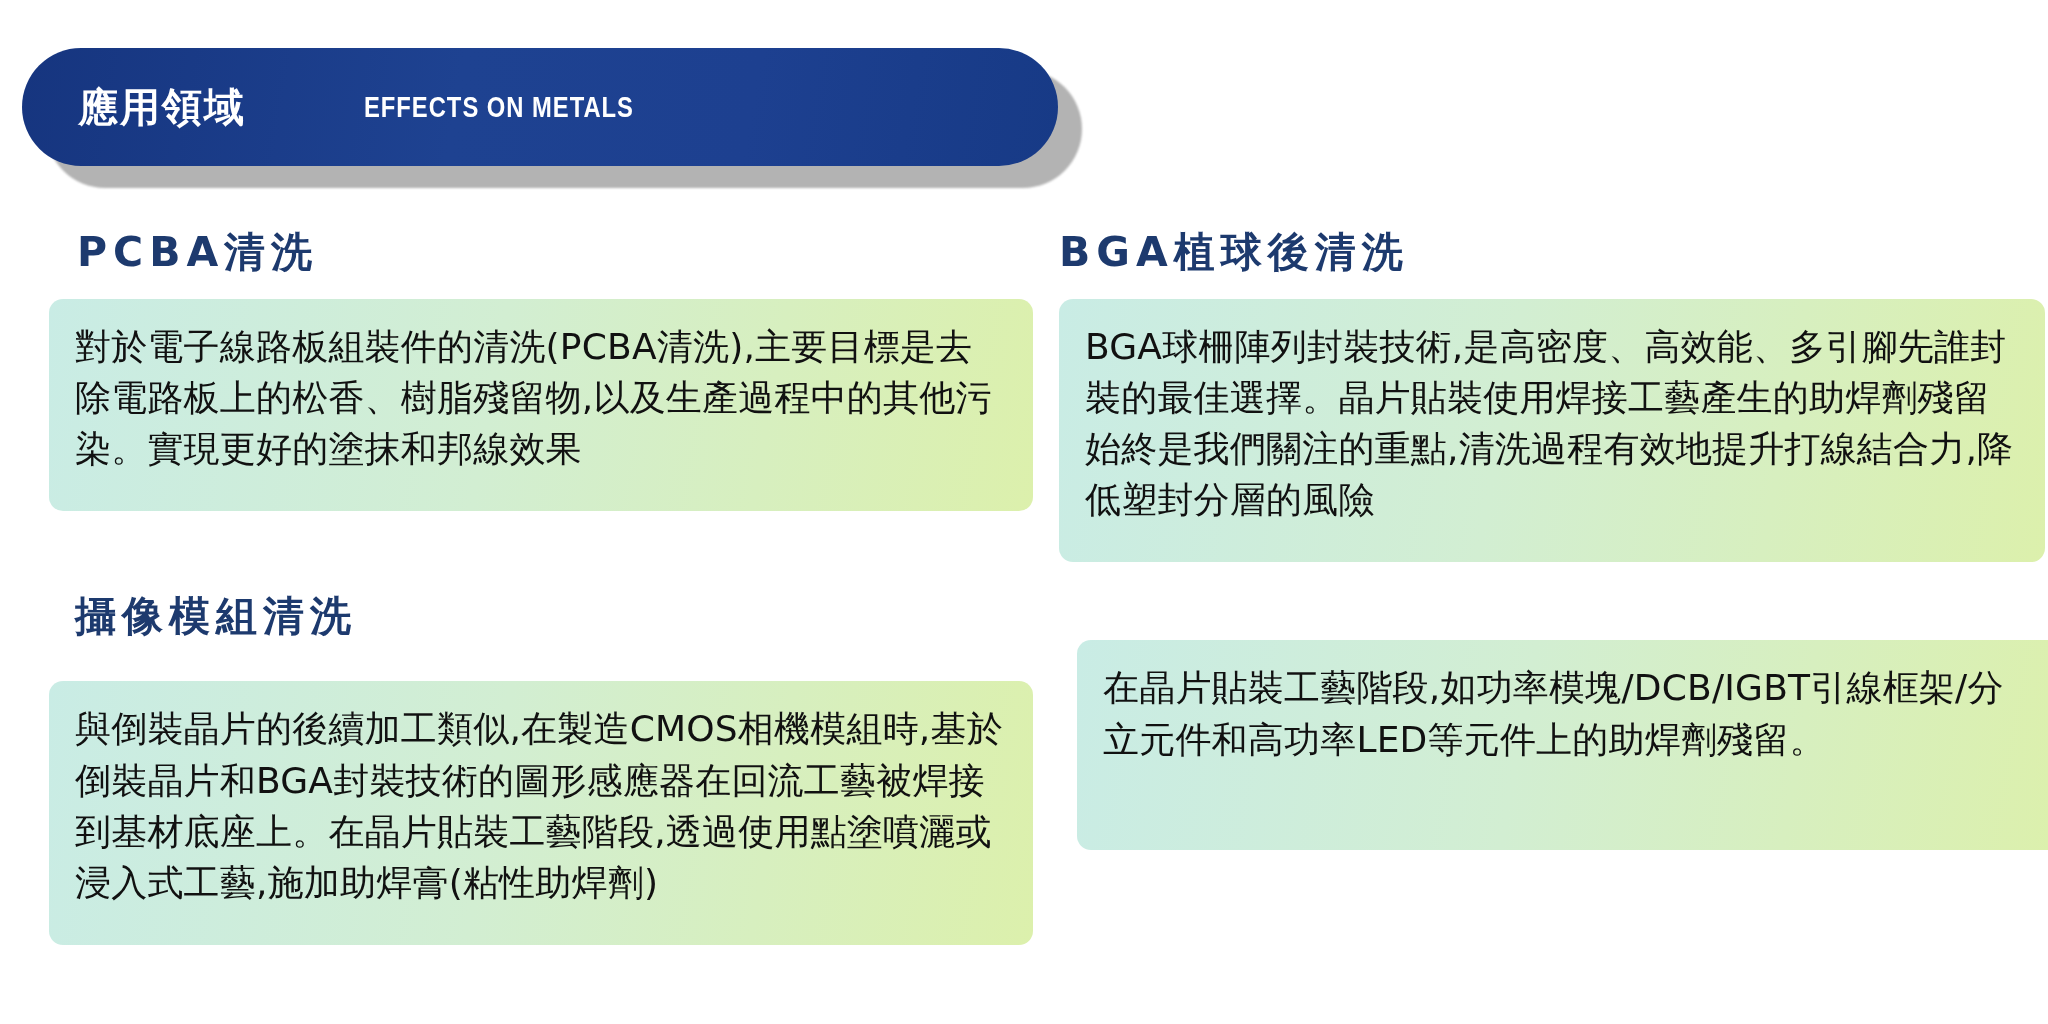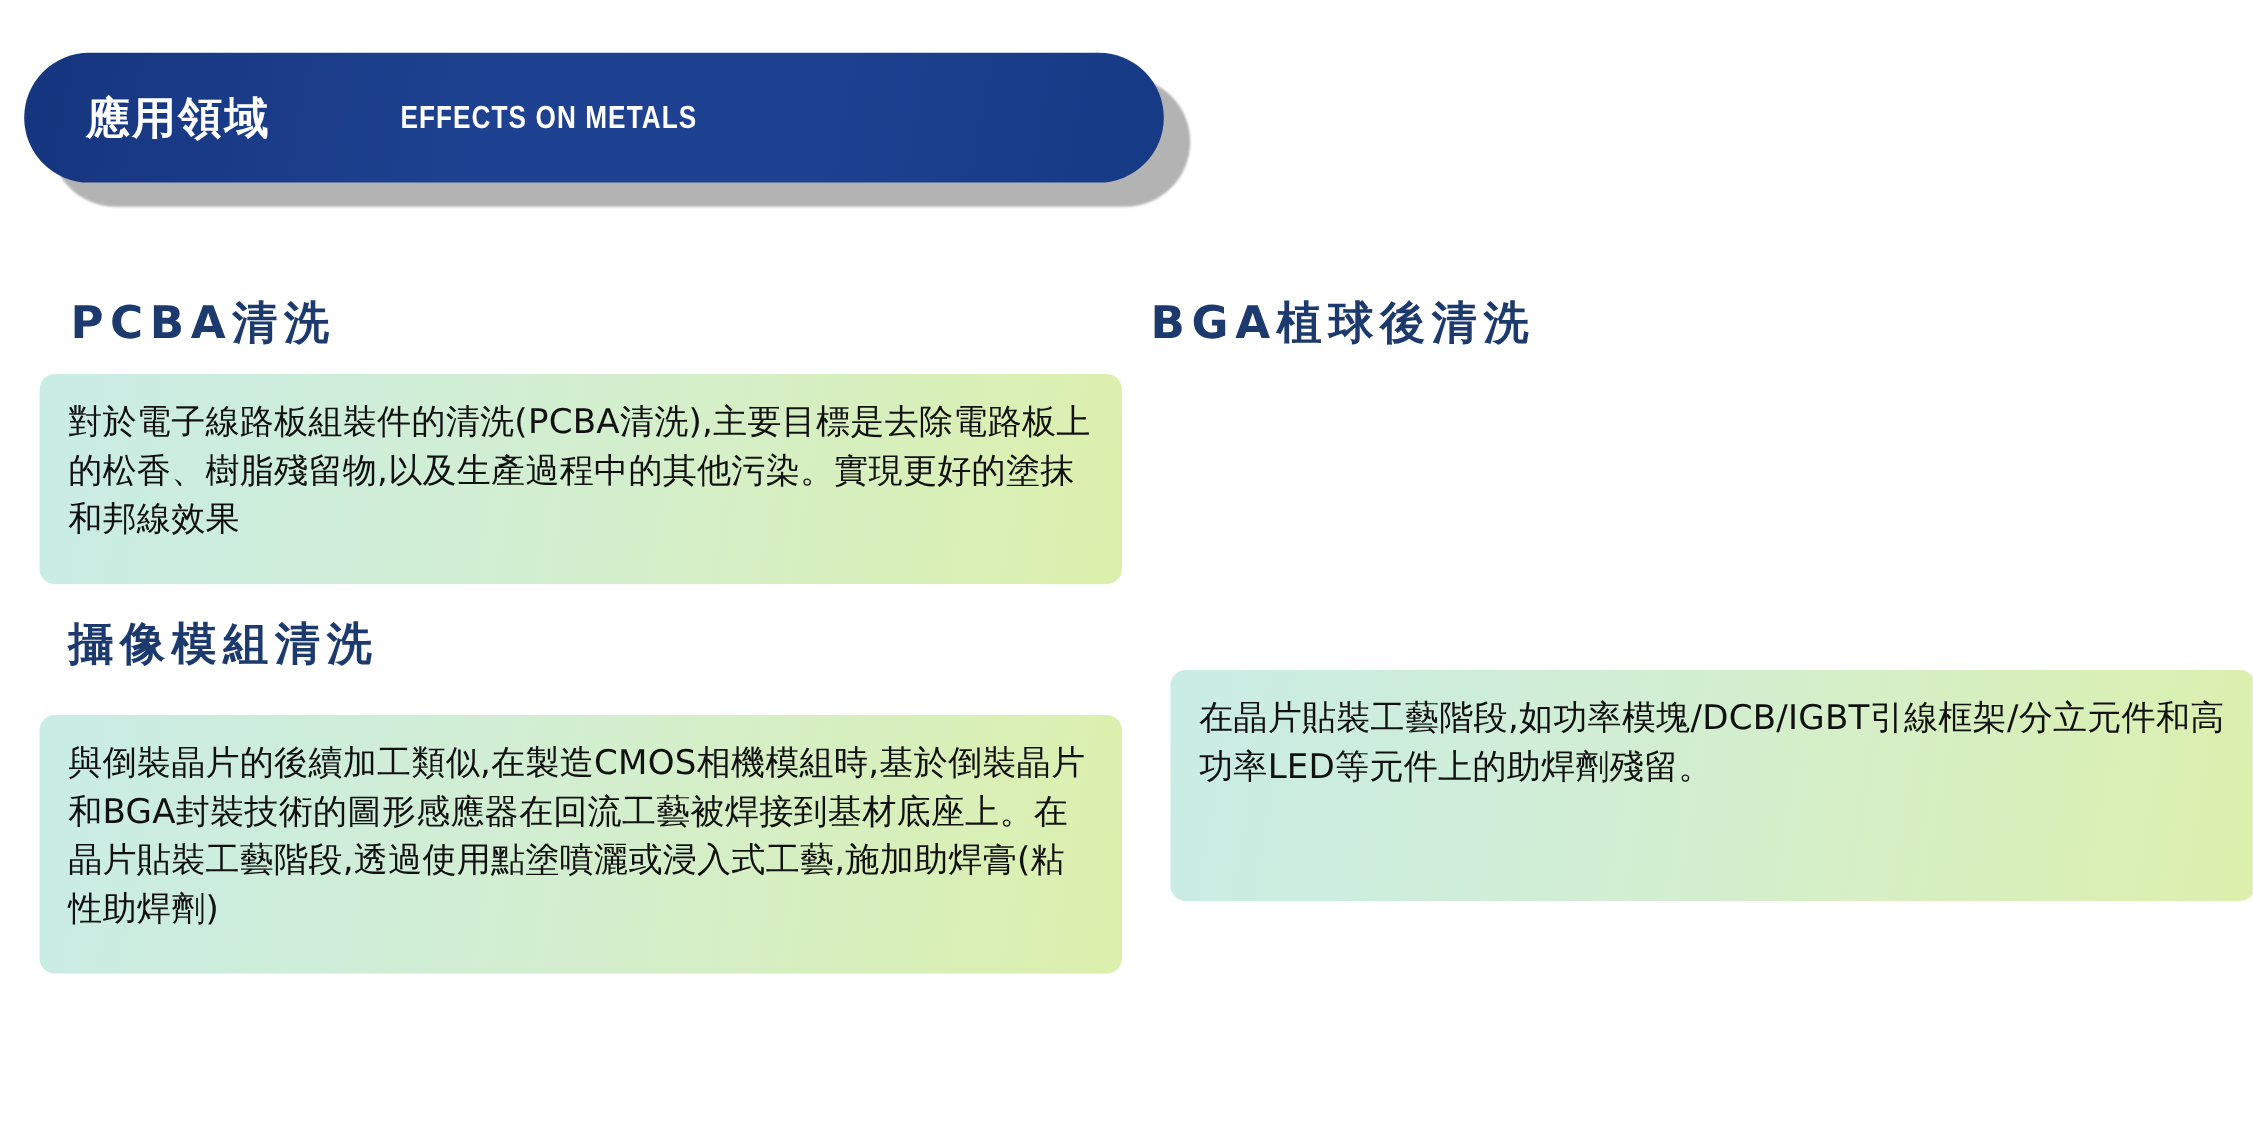--- a/index.html
+++ b/index.html
@@ -64,24 +64,23 @@
     margin-left: 118px;
     white-space: nowrap;
     transform: scaleX(0.82);
     transform-origin: left center;
     font-family: "Liberation Sans Narrow", "Liberation Sans", sans-serif;
   }
 
   
   .grid {
     position: absolute;
-    left: 0;
+    left: 13px;
     top: 232px;
     width: 1652px;
-    margin-top: 41px;
   }
   .row {
     display: flex;
     width: 2048px;
   }
   .col {
     width: 1024px;
     padding: 0 28px 0 36px;
   }
   .col.right {
@@ -100,21 +99,21 @@
   .title-pcba      { margin: 0 0 26px 28px; }
   .title-bga       { margin: 0 0 26px 0px; }
   .title-camera    { margin: 0 0 26px 26px; }
   .title-power     { margin: 0 0 26px 0px; }
 
   .card {
     border-radius: 14px;
     background: linear-gradient(100deg, #c9ece5 0%, #d2eed2 45%, #dcf0ac 100%);
     padding: 22px 26px 37px 26px;
     color: #111111;
-    font-size: 31px;
+    font-size: 36px;
     line-height: 1.42;
     letter-spacing: 0.2px;
     font-family: "DejaVu Sans", "Liberation Sans", sans-serif;
     font-weight: 400;
   }
   .card p { margin: 0; }
 
   .card-pcba   { width: 984px; min-height: 180px; }
   .card-bga    { width: 986px; min-height: 196px; }
   .card-camera { width: 984px; min-height: 210px; margin-top: 44px; }
@@ -139,20 +138,23 @@
 
     <div class="row row-1">
       <div class="col left">
         <div class="section-title title-pcba">PCBA清洗</div>
         <div class="card card-pcba">
           <p>對於電子線路板組裝件的清洗(PCBA清洗),主要目標是去除電路板上的松香、樹脂殘留物,以及生產過程中的其他污染。實現更好的塗抹和邦線效果</p>
         </div>
       </div>
       <div class="col right">
         <div class="section-title title-bga">BGA植球後清洗</div>
+        <div class="card card-bga">
+          <p>BGA球柵陣列封裝技術,是高密度、高效能、多引腳先誰封裝的最佳選擇。晶片貼裝使用焊接工藝產生的助焊劑殘留始終是我們關注的重點,清洗過程有效地提升打線結合力,降低塑封分層的風險</p>
+        </div>
       </div>
     </div>
 
     <div class="row row-2">
       <div class="col left">
         <div class="section-title title-camera">攝像模組清洗</div>
         <div class="card card-camera">
           <p>與倒裝晶片的後續加工類似,在製造CMOS相機模組時,基於倒裝晶片和BGA封裝技術的圖形感應器在回流工藝被焊接到基材底座上。在晶片貼裝工藝階段,透過使用點塗噴灑或浸入式工藝,施加助焊膏(粘性助焊劑)</p>
         </div>
       </div>

